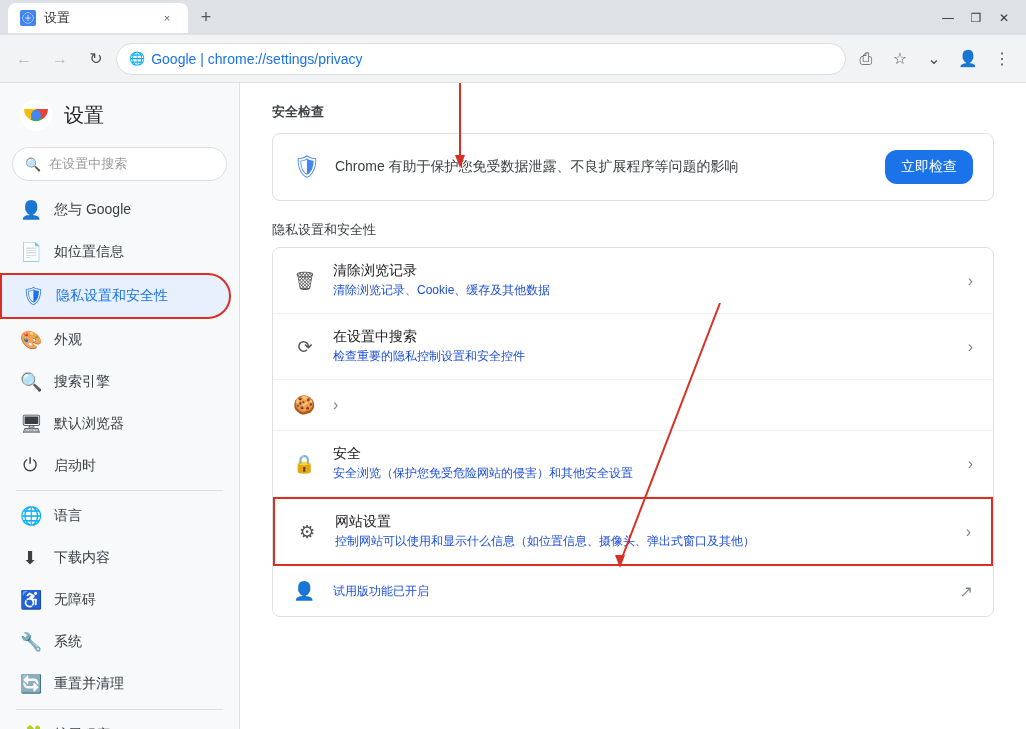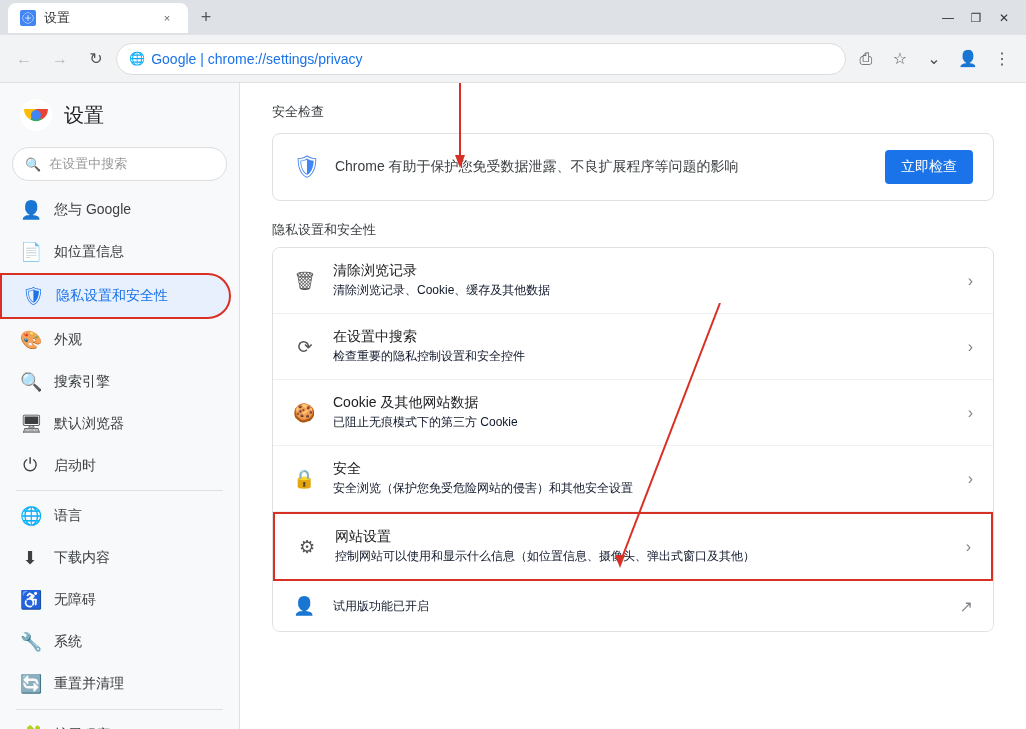--- a/index.html
+++ b/index.html
@@ -189,21 +189,21 @@
       overflow-y: auto;
       padding: 20px 32px;
       background: #fff;
       position: relative;
     }
 
     
     .section-title {
       font-size: 13px;
       color: #3c4043;
-      font-weight: 400;
+      font-weight: 700;
       margin-bottom: 12px;
     }
     .safety-card {
       background: #fff;
       border: 1px solid #e0e0e0;
       border-radius: 8px;
       padding: 16px 20px;
       display: flex;
       align-items: center;
       gap: 14px;
@@ -216,21 +216,21 @@
     }
     .safety-text {
       flex: 1;
       font-size: 14px;
       color: #3c4043;
     }
     .check-btn {
       background: #1a73e8;
       color: #fff;
       border: none;
-      border-radius: 4px;
+      border-radius: 12px;
       padding: 8px 16px;
       font-size: 14px;
       cursor: pointer;
       white-space: nowrap;
     }
 
     
     .privacy-section-title {
       font-size: 13px;
       color: #3c4043;
@@ -263,21 +263,21 @@
       flex-shrink: 0;
     }
     .privacy-item .p-text { flex: 1; }
     .privacy-item .p-title {
       font-size: 14px;
       color: #202124;
       margin-bottom: 2px;
     }
     .privacy-item .p-subtitle {
       font-size: 12px;
-      color: #0f172a;
+      color: #1d4ed8;
     }
     .privacy-item .p-arrow {
       color: #80868b;
       font-size: 16px;
     }
     .privacy-item .p-ext {
       color: #80868b;
       font-size: 16px;
     }
 
@@ -444,24 +444,20 @@
         <span class="p-icon">⟳</span>
         <div class="p-text">
           <div class="p-title">在设置中搜索</div>
           <div class="p-subtitle">检查重要的隐私控制设置和安全控件</div>
         </div>
         <span class="p-arrow">›</span>
       </div>
 
       <div class="privacy-item">
         <span class="p-icon">🍪</span>
-        <div class="p-text">
-          <div class="p-title">Cookie 及其他网站数据</div>
-          <div class="p-subtitle">已阻止无痕模式下的第三方 Cookie</div>
-        </div>
         <span class="p-arrow">›</span>
       </div>
 
       <div class="privacy-item">
         <span class="p-icon">🔒</span>
         <div class="p-text">
           <div class="p-title">安全</div>
           <div class="p-subtitle">安全浏览（保护您免受危险网站的侵害）和其他安全设置</div>
         </div>
         <span class="p-arrow">›</span>

